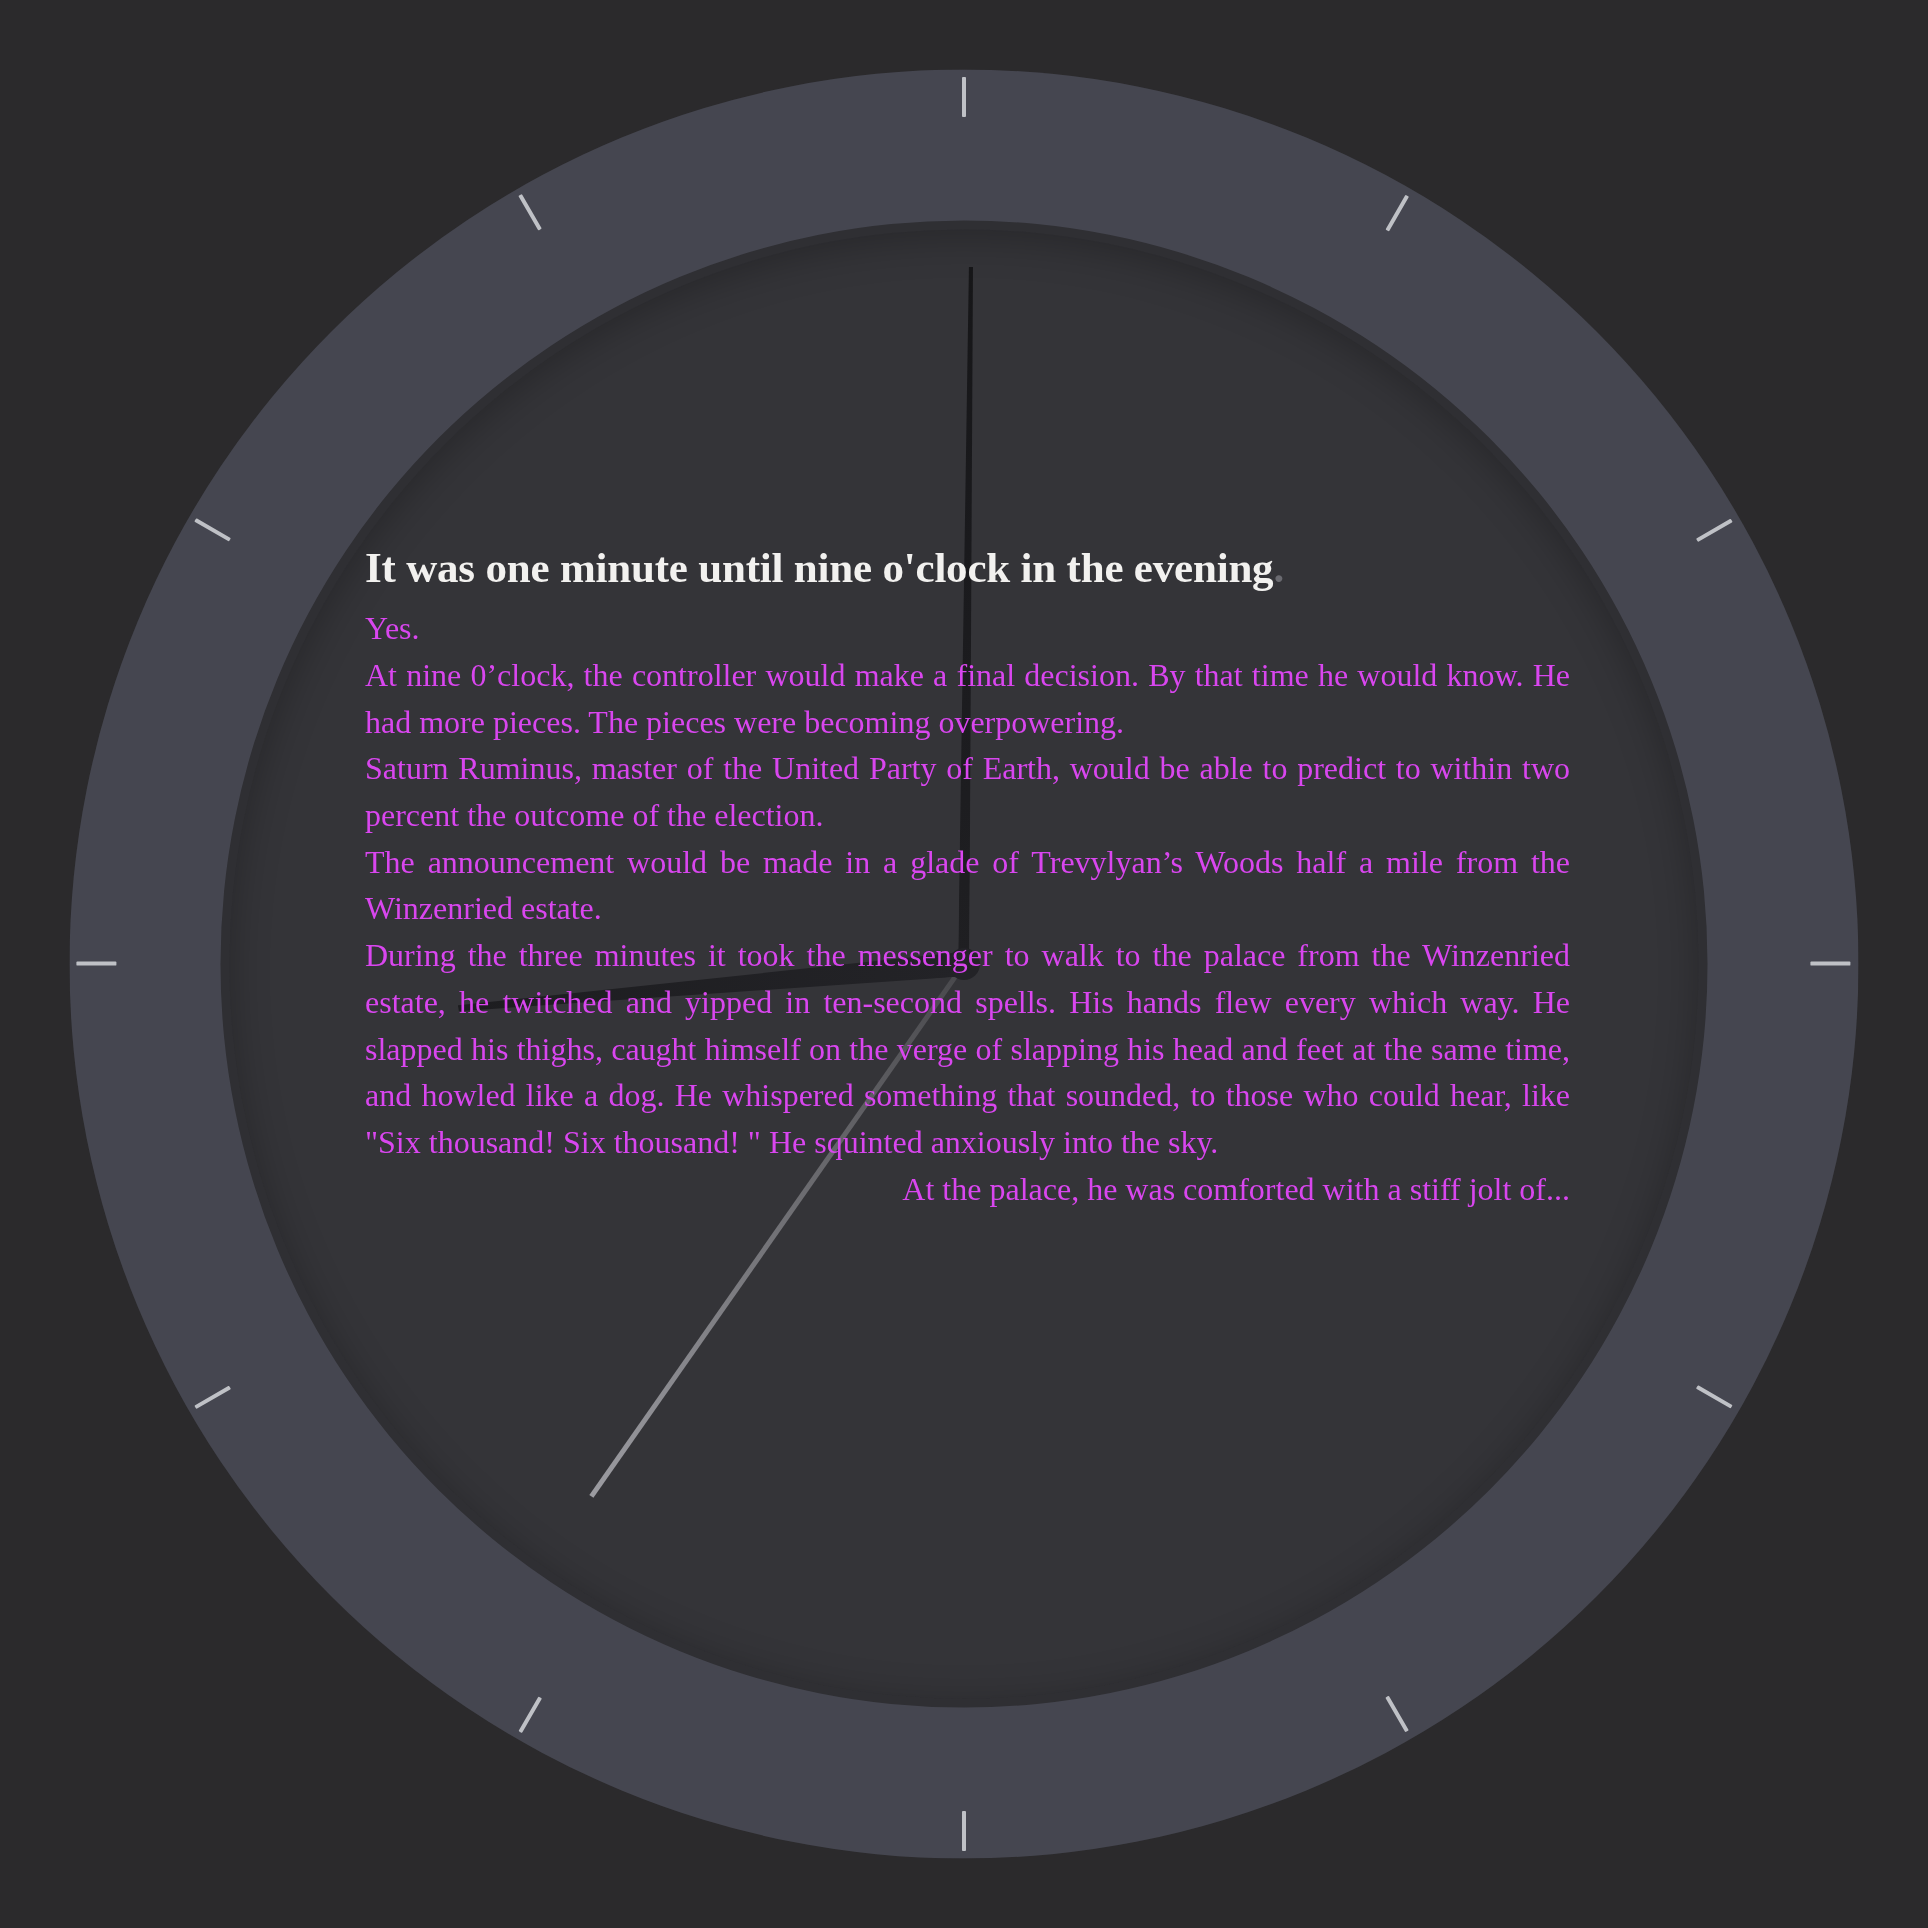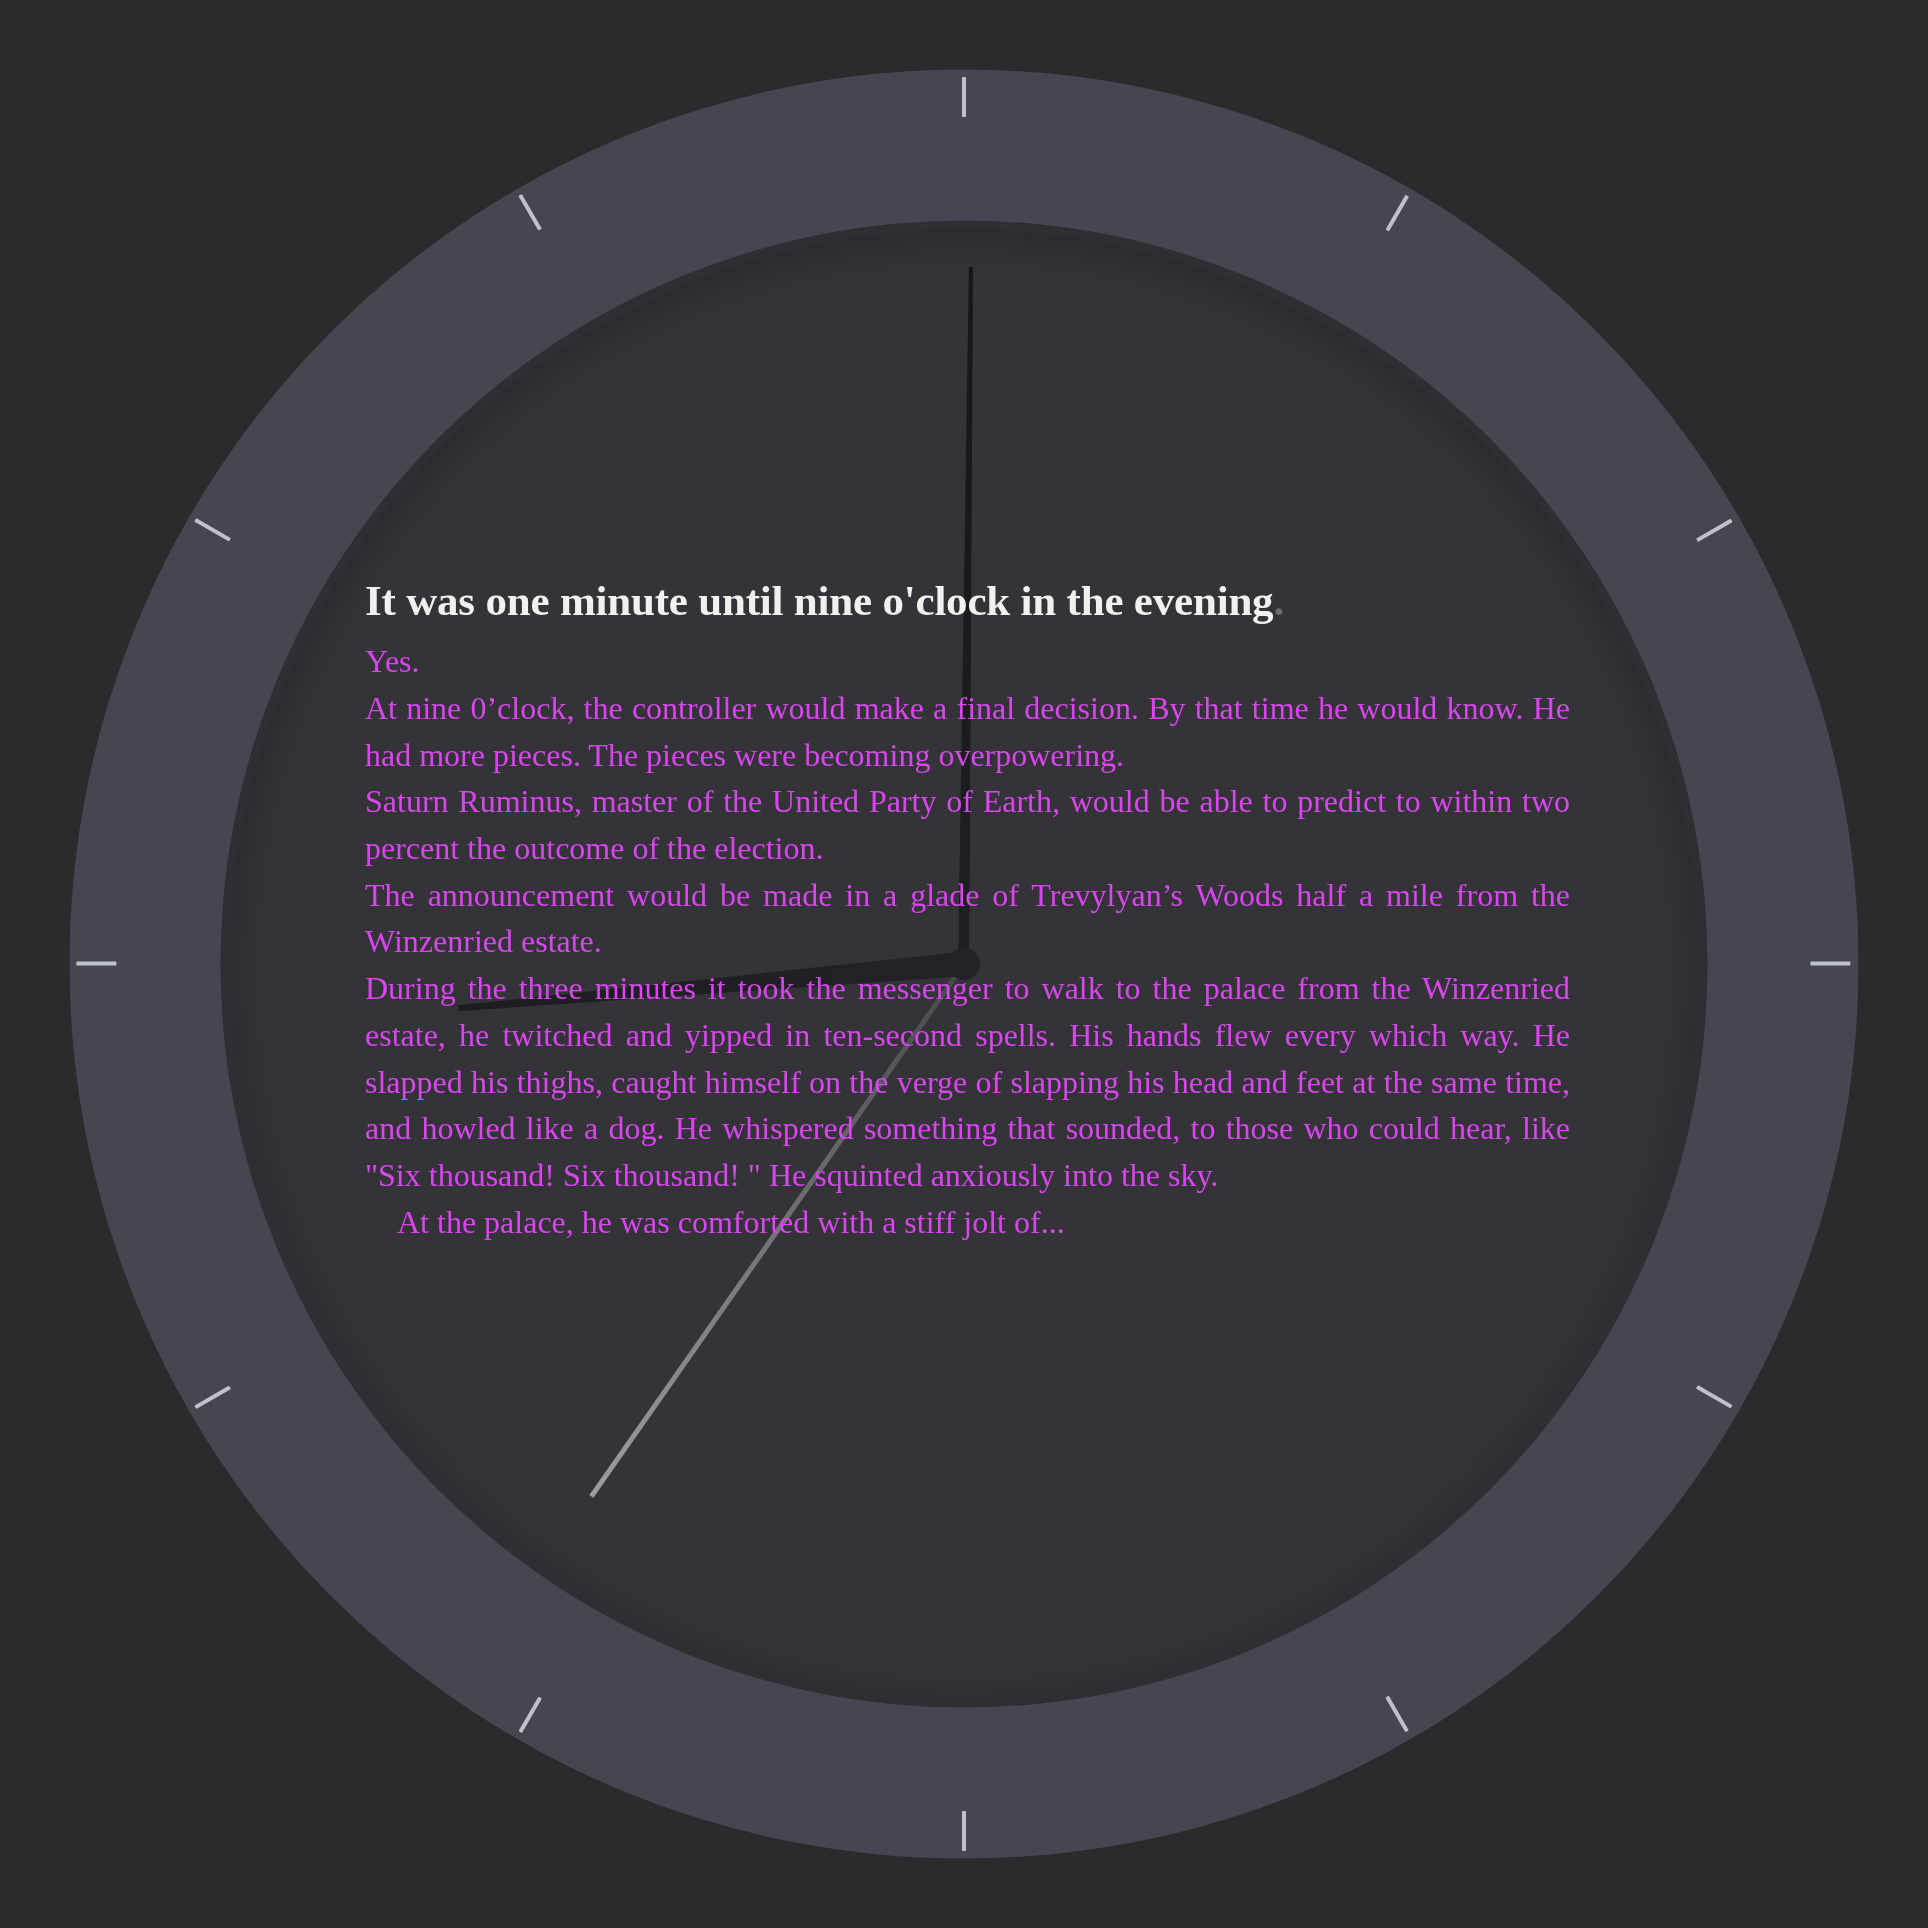--- a/index.html
+++ b/index.html
@@ -122,21 +122,21 @@
     margin-left: -16px;
     margin-top: -16px;
     border-radius: 50%;
     background: #232327;
   }
 
   
   .text-panel {
     position: absolute;
     left: 365px;
-    top: 577px;
+    top: 544px;
     width: 1205px;
   }
   .headline {
     font-family: "Liberation Serif", serif;
     font-weight: bold;
     font-size: 43px;
     line-height: 1.12;
     color: #f2f1ef;
     margin: 0 0 13px 0;
     letter-spacing: -0.2px;
@@ -148,21 +148,21 @@
   .body-para {
     font-family: "Liberation Serif", serif;
     font-size: 32px;
     line-height: 1.46;
     color: #d946ef;
     margin: 0;
     text-align: justify;
     text-justify: inter-word;
   }
   .body-para.last {
-    text-align: left;
+    text-align: right;
     margin-left: 32px;
   }
 </style>
 </head>
 <body>
 
 <div id="stage">
 
   <div class="clock-outer"></div>
   <div class="clock-rim"></div>

